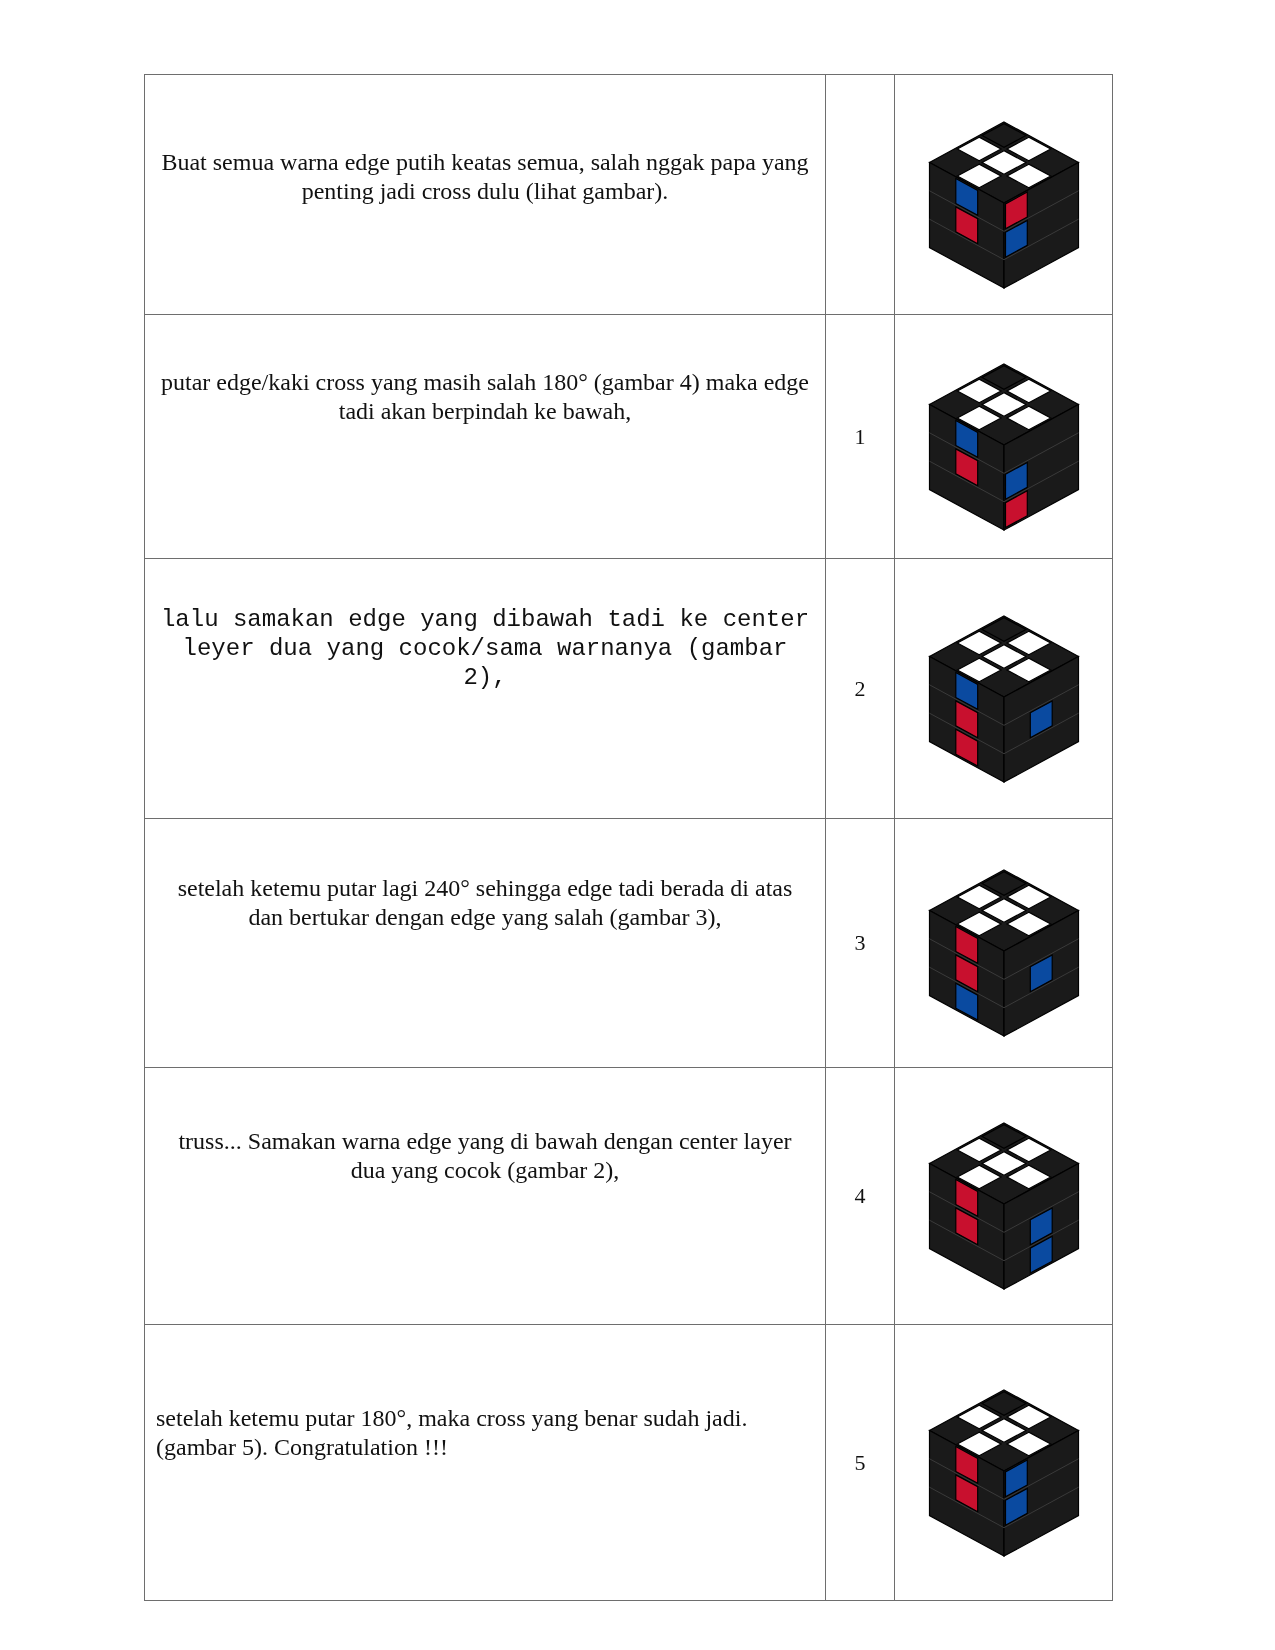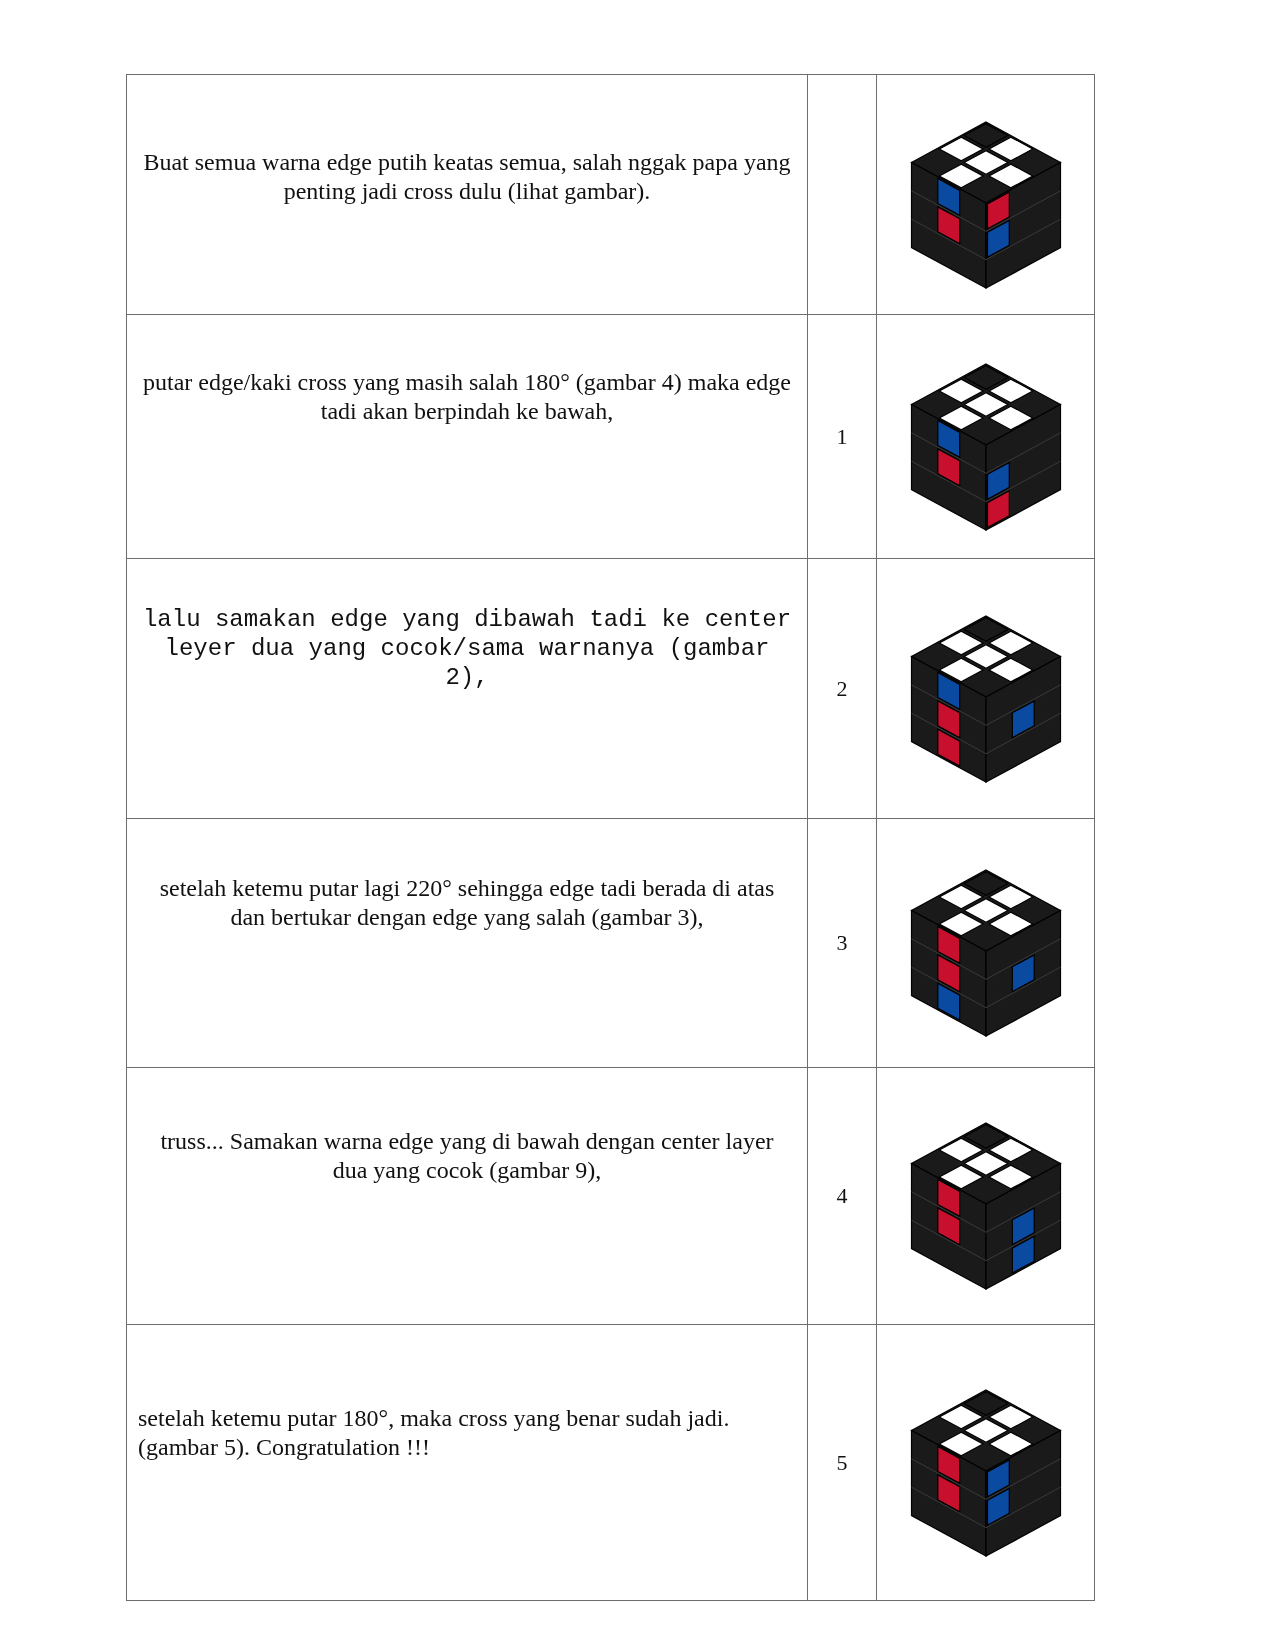--- a/index.html
+++ b/index.html
@@ -1,18 +1,18 @@
 <!DOCTYPE html>
 <html><head>
 <meta charset="utf-8">
 <style>
   html, body { margin: 0; padding: 0; background: #ffffff; }
   body { width: 1275px; height: 1650px; position: relative; overflow: hidden;
          font-family: "Liberation Serif", "DejaVu Serif", serif; color: #111; }
-  #doc-table { position: absolute; left: 126px; top: 74px; width: 965px;
+  #doc-table { position: absolute; left: 144px; top: 74px; width: 965px;
                border-collapse: collapse; table-layout: fixed; }
   #doc-table td { border: 1.5px solid #6e6e6e; padding: 0; vertical-align: middle; }
   #doc-table td.col-text { width: 680px; }
   #doc-table td.col-num { width: 68px; border-left: 1.5px solid #111; text-align: center; }
   #doc-table td.col-img { width: 217px; text-align: center; }
   .step-text { font-size: 24px; line-height: 29px; text-align: center; padding: 0 14px; }
   .step-text.left { text-align: left; padding-left: 11px; }
   .step-text-wrap { height: 100%; display: flex; flex-direction: column; justify-content: center; }
   .step-num { font-size: 22px; }
   .cube svg { display: block; margin: 0 auto; }
@@ -114,21 +114,21 @@
               <polyline points="5.5,90.8 80.0,131.3 154.5,90.8" fill="none" stroke="#3a3a3a" stroke-width="1"></polyline>
               <polyline points="5.5,119.2 80.0,159.7 154.5,119.2" fill="none" stroke="#3a3a3a" stroke-width="1"></polyline>
             </svg>
           </div>
     </td>
   </tr>
 
   <tr style="height: 249px;">
     <td class="col-text">
       <div class="step-text-wrap">
-        <div class="step-text" style="margin-top: -80px;">setelah ketemu putar lagi 220° sehingga edge tadi berada di atas dan bertukar dengan edge yang salah (gambar 3),</div>
+        <div class="step-text" style="margin-top: -80px;">setelah ketemu putar lagi 240° sehingga edge tadi berada di atas dan bertukar dengan edge yang salah (gambar 3),</div>
       </div>
     </td>
     <td class="col-num">
       <span class="step-num">3</span>
     </td>
     <td class="col-img">
       <div class="cube">
             <svg width="170" height="190" viewBox="0 0 160 190">
               <polygon points="80.0,22.0 154.5,62.5 80.0,103.0 5.5,62.5" fill="#1a1a1a" stroke="#000" stroke-width="1.2"></polygon>
               <polygon points="5.5,62.5 80.0,103.0 80.0,188.1 5.5,147.6" fill="#1a1a1a" stroke="#000" stroke-width="1.2"></polygon>
@@ -146,21 +146,21 @@
               <polyline points="5.5,90.8 80.0,131.3 154.5,90.8" fill="none" stroke="#3a3a3a" stroke-width="1"></polyline>
               <polyline points="5.5,119.2 80.0,159.7 154.5,119.2" fill="none" stroke="#3a3a3a" stroke-width="1"></polyline>
             </svg>
           </div>
     </td>
   </tr>
 
   <tr style="height: 257px;">
     <td class="col-text">
       <div class="step-text-wrap">
-        <div class="step-text" style="margin-top: -80px;">truss... Samakan warna edge yang di bawah dengan center layer dua yang cocok (gambar 9),</div>
+        <div class="step-text" style="margin-top: -80px;">truss... Samakan warna edge yang di bawah dengan center layer dua yang cocok (gambar 2),</div>
       </div>
     </td>
     <td class="col-num">
       <span class="step-num">4</span>
     </td>
     <td class="col-img">
       <div class="cube">
             <svg width="170" height="190" viewBox="0 0 160 190">
               <polygon points="80.0,22.0 154.5,62.5 80.0,103.0 5.5,62.5" fill="#1a1a1a" stroke="#000" stroke-width="1.2"></polygon>
               <polygon points="5.5,62.5 80.0,103.0 80.0,188.1 5.5,147.6" fill="#1a1a1a" stroke="#000" stroke-width="1.2"></polygon>

